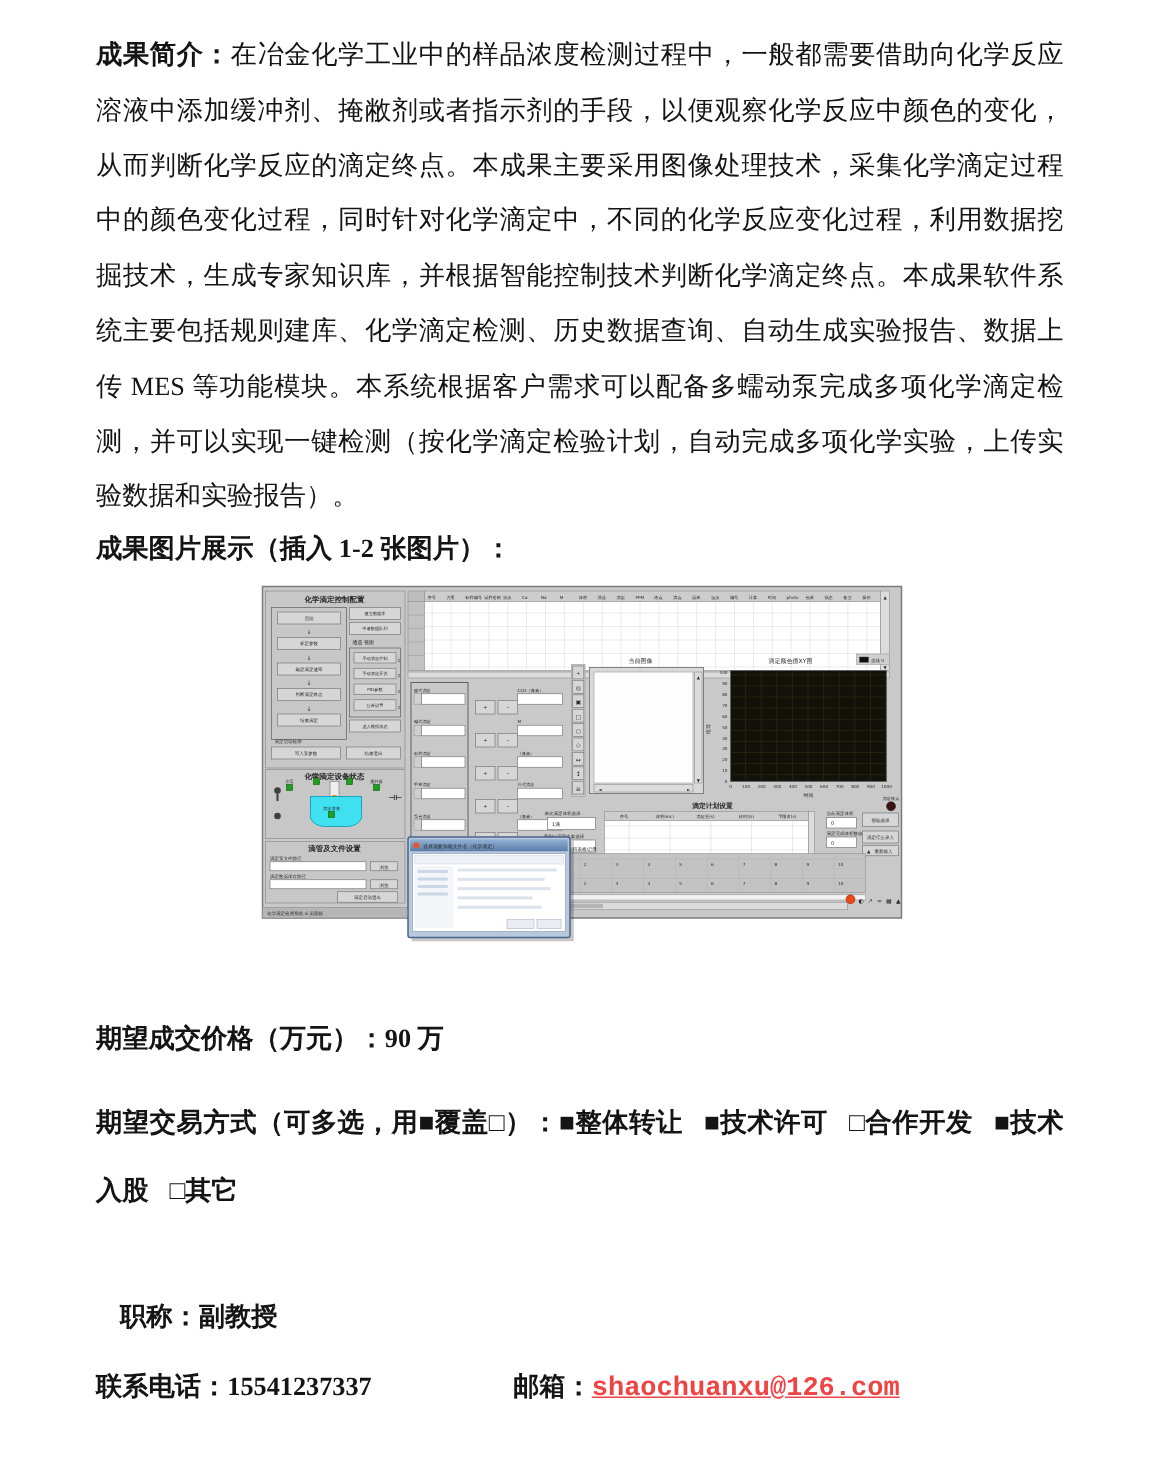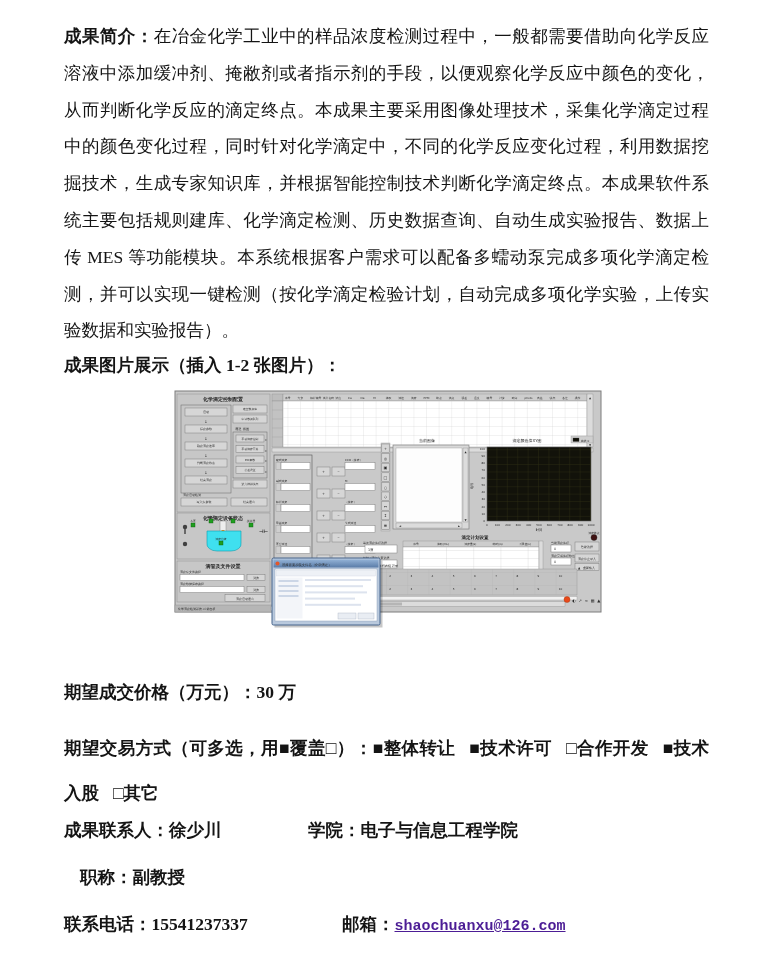--- a/index.html
+++ b/index.html
@@ -3,21 +3,21 @@
 <meta charset="utf-8">
 <style>
   html,body{margin:0;padding:0;background:#ffffff;}
   .page{position:relative;width:768px;height:973px;background:#fff;overflow:hidden;
         font-family:"Liberation Serif","DejaVu Serif",serif;color:#141414;}
   .abs{position:absolute;text-align:right;}
   .para{left:64px;width:645px;font-size:17.5px;line-height:36.8px;text-align:justify;margin:0;}
   .boldline{font-weight:bold;font-size:17.5px;white-space:nowrap;}
   .tradepara{left:64px;width:645px;font-weight:bold;font-size:17.5px;line-height:45px;text-align:justify;}
   .opt{margin-right:14px;}
-  a.email{color:#4c1d95;text-decoration:underline;font-family:"Liberation Mono","DejaVu Sans Mono",monospace;font-size:15px;}
+  a.email{color:#ef4444;text-decoration:underline;font-family:"Liberation Mono","DejaVu Sans Mono",monospace;font-size:18px;}
   
   .shotwrap{left:175px;top:391px;width:426px;height:221px;}
   svg.shot{display:block;overflow:visible;}
   svg.shot text{font-family:"DejaVu Sans",sans-serif;fill:#2a2a2a;}
   .panel{fill:#c7c7c7;stroke:#8f8f8f;stroke-width:.5;}
   .raise{fill:#d6d6d6;stroke:#787878;stroke-width:.45;}
   .inp{fill:#ffffff;stroke:#777777;stroke-width:.45;}
   .flat{fill:#cfcfcf;stroke:#9a9a9a;stroke-width:.4;}
   .scroll{fill:#dcdcdc;stroke:#8f8f8f;stroke-width:.4;}
   .s28{font-size:2.8px;} .s3{font-size:3px;} .s32{font-size:3.3px;}
@@ -406,30 +406,26 @@
           <rect x="33" y="33.4" width="62" height="2" fill="#dde3ee"></rect>
           <rect x="33" y="39.6" width="50" height="2" fill="#dde3ee"></rect>
           <rect x="33" y="45.8" width="56" height="2" fill="#dde3ee"></rect>
         </g>
         <rect x="66" y="55" width="18" height="6" fill="#e9edf3" stroke="#aab4c4" stroke-width="0.4"></rect>
         <rect x="86" y="55" width="16" height="6" fill="#e9edf3" stroke="#aab4c4" stroke-width="0.4"></rect>
       </g>
     </svg>
   </div>
 
-  <div class="abs boldline" style="top:680px;left:64px;">期望成交价格（万元）：30 万</div>
+  <div class="abs boldline" style="top:680px;left:64px;">期望成交价格（万元）：90 万</div>
 
   <div class="abs tradepara" style="top:726px;">
     <span>期望交易方式（可多选，用■覆盖□）：</span><span><span class="opt"><span>■</span><span>整体转让</span></span><span class="opt"><span>■</span><span>技术许可</span></span><span class="opt"><span>□</span><span>合作开发</span></span><span class="opt"><span>■</span><span>技术入股</span></span><span class="opt"><span>□</span><span>其它</span></span></span>
   </div>
 
-  <div class="abs" style="top:818px;left:64px;width:645px;height:24px;">
-    <span class="abs boldline" style="left:0;"><span>成果联系人：</span><span>徐少川</span></span>
-    <span class="abs boldline" style="left:244px;"><span>学院：</span><span>电子与信息工程学院</span></span>
-  </div>
   <div class="abs" style="top:865px;left:64px;width:645px;height:24px;">
     <span class="abs boldline" style="left:16px;"><span>职称：</span><span>副教授</span></span>
   </div>
   <div class="abs" style="top:912px;left:64px;width:645px;height:24px;">
     <span class="abs boldline" style="left:0;"><span>联系电话：</span><span>15541237337</span></span>
     <span class="abs boldline" style="left:278px;"><span>邮箱：</span><a class="email" href="#">shaochuanxu@126.com</a></span>
   </div>
 </div>
 
 </body></html>

